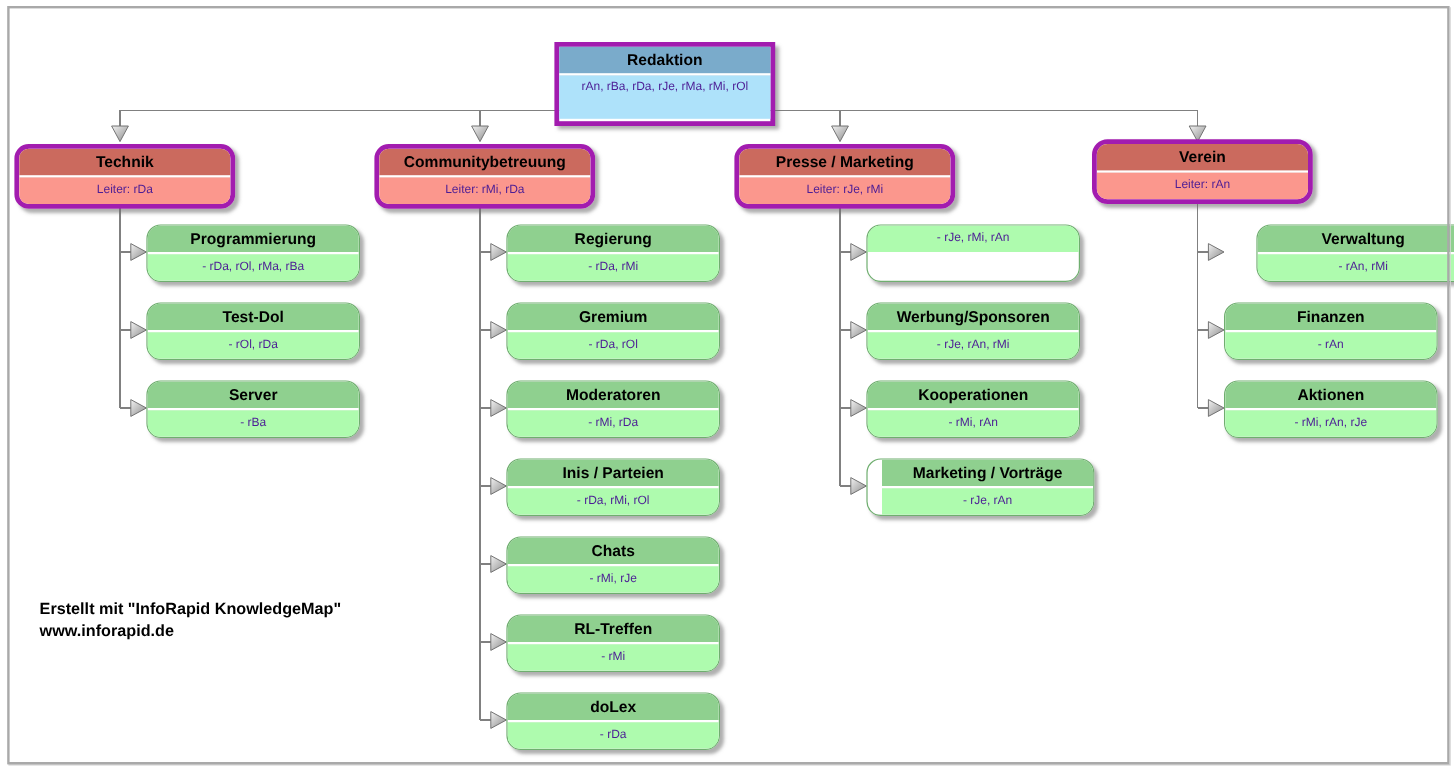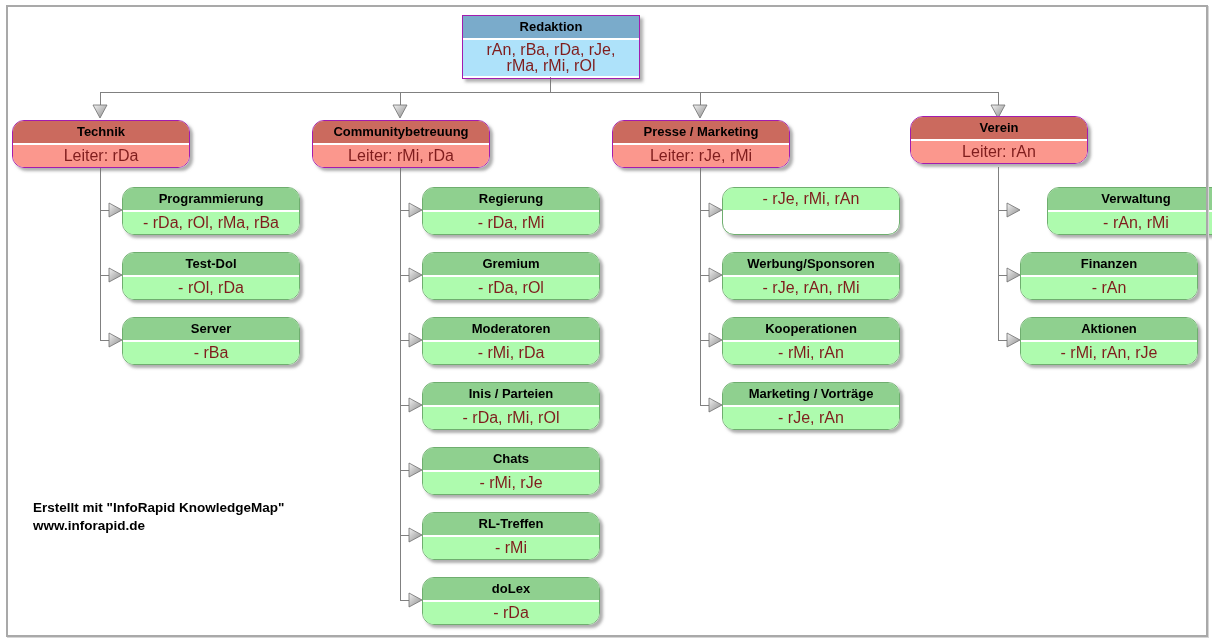--- a/index.html
+++ b/index.html
@@ -14,32 +14,32 @@
   .connector-layer{position:absolute;left:0;top:0;width:1212px;height:641px;}
 
   .node{
     position:absolute;width:176px;box-shadow:3px 3px 3px rgba(110,110,110,.55);
     text-align:center;color:#000;
   }
   .node .hd{
     font-weight:bold;font-size:13px;line-height:22px;height:22px;
     border-bottom:2px solid #ffffff;white-space:nowrap;overflow:hidden;
   }
-  .node .bd{font-size:16px;line-height:21px;color:#7f1d1d;}
+  .node .bd{font-size:10px;line-height:21px;color:#4c1d95;}
 
   .node.blue{
-    height:62px;border:1px solid #a21caf;border-radius:0;
+    height:62px;border:4px solid #a21caf;border-radius:0;margin-top:20px;
   }
   .node.blue .hd{background:#7aabcb;}
   .node.blue .bd{
     background:#aee2fa;height:36px;line-height:16px;padding:2px 6px 0 6px;
     box-sizing:border-box;
   }
 
-  .node.red{height:46px;border:1px solid #a21caf;border-radius:12px;overflow:hidden;}
+  .node.red{height:46px;border:4px solid #a21caf;border-radius:12px;overflow:hidden;}
   .node.red .hd{background:#cb6a5e;}
   .node.red .bd{background:#fb978d;height:22px;}
 
   .node.green{height:46px;border:1px solid #6fae6f;border-radius:12px;overflow:hidden;}
   .node.green .hd{background:#8fd08f;}
   .node.green .bd{background:#aefbae;height:22px;}
 
   .credit{
     position:absolute;left:33px;top:499px;font-size:13.5px;font-weight:bold;
     line-height:18px;color:#000;
@@ -181,21 +181,21 @@
     <div class="bd">- rJe, rMi, rAn</div>
   </div>
   <div class="node green" style="left:722px;top:252px;">
     <div class="hd">Werbung/Sponsoren</div>
     <div class="bd">- rJe, rAn, rMi</div>
   </div>
   <div class="node green" style="left:722px;top:317px;">
     <div class="hd">Kooperationen</div>
     <div class="bd">- rMi, rAn</div>
   </div>
-  <div class="node green" style="left:722px;top:382px;">
+  <div class="node green" style="left:722px;top:382px;padding-left:12px;">
     <div class="hd">Marketing / Vorträge</div>
     <div class="bd">- rJe, rAn</div>
   </div>
 
   <div class="node red" style="left:910px;top:116px;border-radius:13px;">
     <div class="hd">Verein</div>
     <div class="bd">Leiter: rAn</div>
   </div>
   <div class="node green" style="left:1047px;top:187px;">
     <div class="hd">Verwaltung</div>

